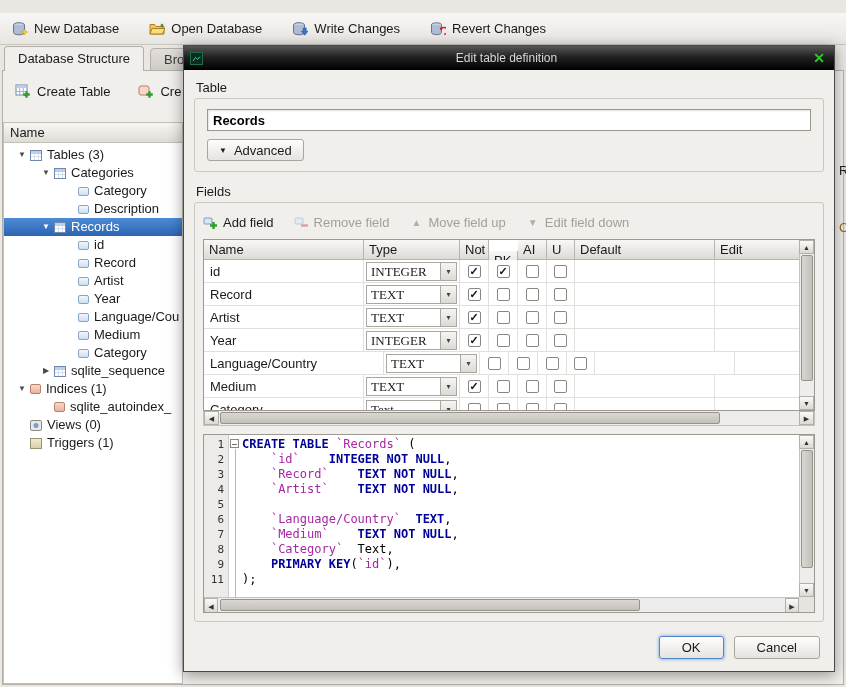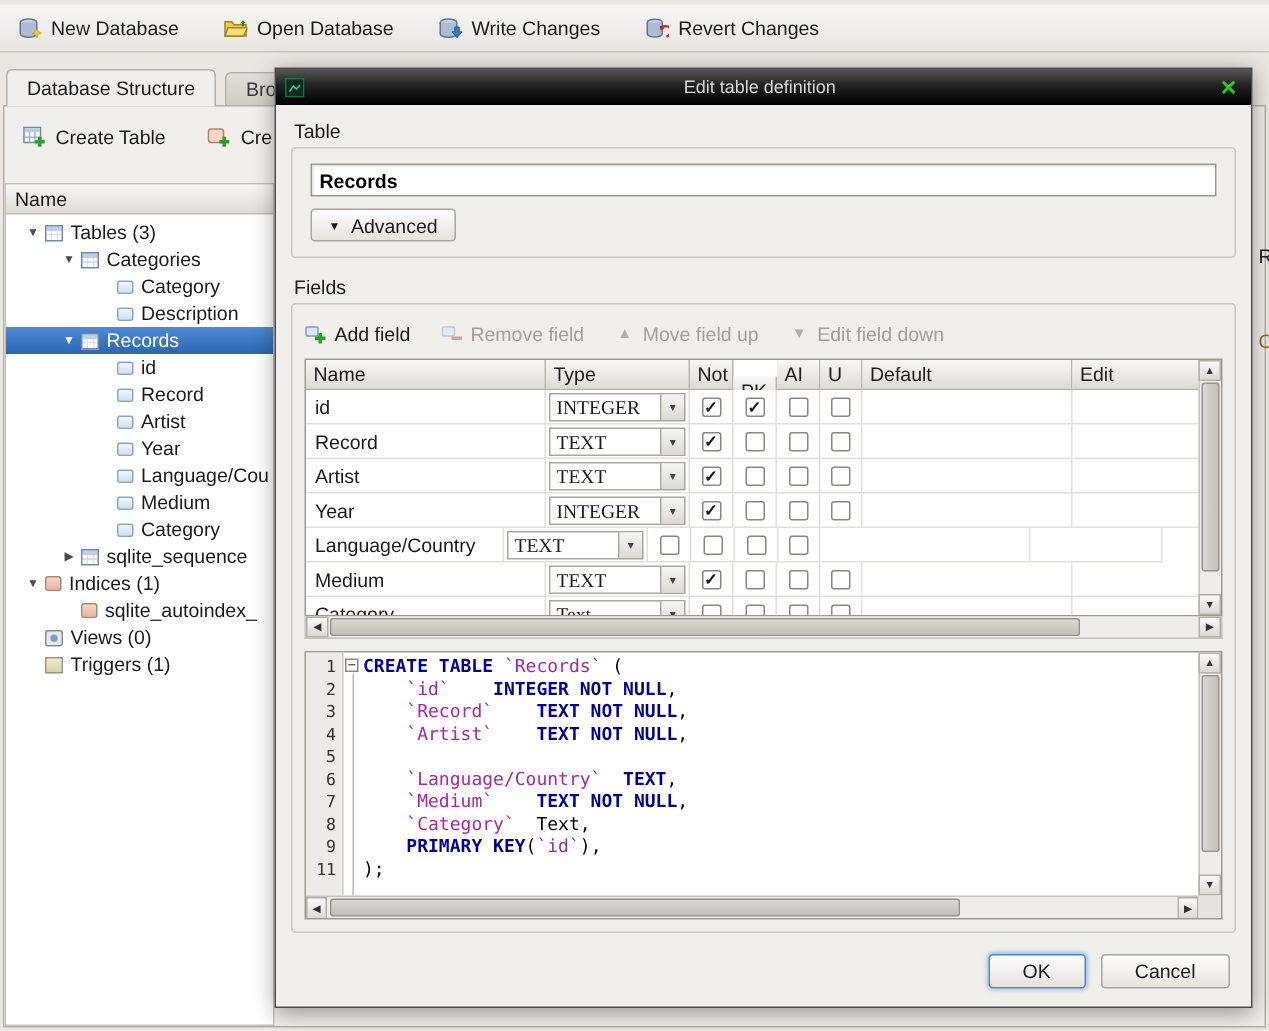--- a/index.html
+++ b/index.html
@@ -5,21 +5,21 @@
   * { box-sizing: border-box; }
   html,body { margin:0; padding:0; }
   body {
     width:846px; height:687px; position:relative; overflow:hidden;
     background:#eae7e2; font-family:"Liberation Sans",sans-serif;
     font-size:13px; color:#1a1a1a;
   }
 
   
   .main-toolbar {
-    position:absolute; top:3px; left:0; right:0; height:32px;
+    position:absolute; top:13px; left:0; right:0; height:32px;
     background:linear-gradient(#f8f7f6,#e8e5e1);
     border-bottom:1px solid #c9c5c0;
     display:flex; align-items:center; padding-left:12px; gap:30px;
   }
   .tb-btn { display:flex; align-items:center; gap:6px; cursor:default; }
 
   
   .tabbar { position:absolute; left:0; top:46px; height:25px; right:0; }
   .tab { position:absolute; top:0; height:25px; line-height:24px; padding:0 13px; white-space:nowrap; }
   .tab.active {
@@ -492,21 +492,21 @@
                 <div class="gc gc-cb" style="width: 29px;">
                   <span class="cb"></span>
                 </div>
                 <div class="gc gc-cb" style="width: 28px;">
                   <span class="cb"></span>
                 </div>
                 <div class="gc gc-def" style="width: 140px;"></div>
                 <div class="gc gc-chk" style="width: 88px;"></div>
               </div>
               <div class="grow">
-                <div class="gc gc-name" style="width: 132px;">Language/Country</div>
+                <div class="gc gc-name" style="width: 180px;">Language/Country</div>
                 <div class="gc gc-type" style="width: 96px;">
                   <div class="combo">
                     <span class="cval">TEXT</span>
                     <span class="cdd">▾</span>
                   </div>
                 </div>
                 <div class="gc gc-cb" style="width: 29px;">
                   <span class="cb"></span>
                 </div>
                 <div class="gc gc-cb" style="width: 29px;">

